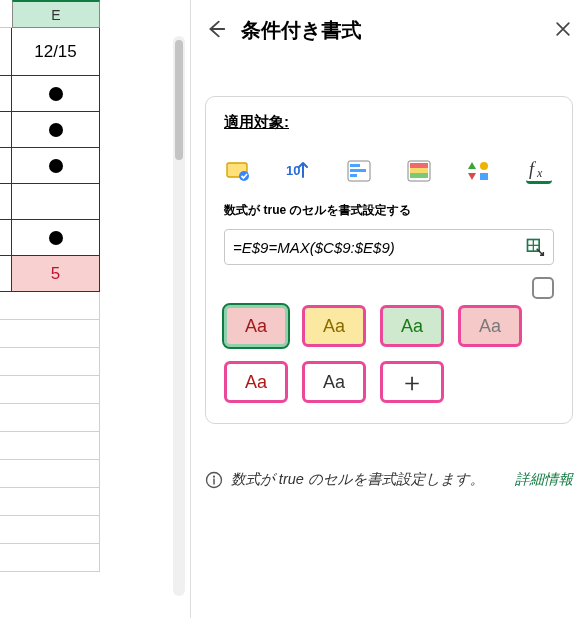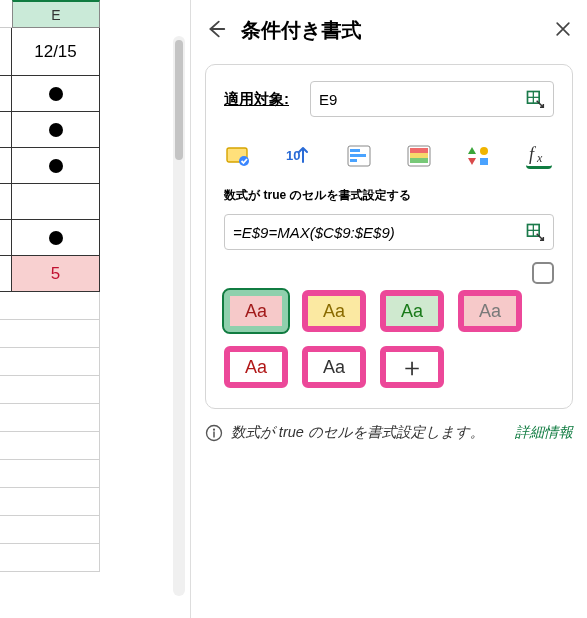--- a/index.html
+++ b/index.html
@@ -63,21 +63,21 @@
     position:absolute; top:4px; left:2px;
     width:8px; height:120px;
     background:#c4c4c4; border-radius:4px;
   }
 
   .panel {
     flex: 1;
     background: #ffffff;
     border-left: 1px solid #ddd;
     padding: 10px 14px 0 14px;
-    display:flex; flex-direction:column;
+    display:flex; flex-direction:column;gap:32px;
   }
   .p-header { display:flex; align-items:center; height: 40px; gap: 14px; }
   .back-arrow, .close-x { cursor:pointer; color:#444; }
   .p-title { font-size: 20px; font-weight: 700; flex:1; }
   .card {
     margin-top: 14px;
     border: 1px solid #d6d6d6;
     border-radius: 10px;
     padding: 16px 18px 20px 18px;
   }
@@ -103,21 +103,21 @@
     height:36px; display:flex; align-items:center; padding:0 8px; font-size:15px;font-style:italic;
   }
   .formula-box .ftxt { flex:1; }
 
   .chk-row { display:flex; align-items:center; justify-content:flex-end; gap:10px; margin-top:12px; color:#666; font-size:15px; }
   .chk { width:22px; height:22px; border:2px solid #888; border-radius:5px; }
 
   .swatches { display:flex; flex-wrap:wrap; gap:14px; margin-top:6px; }
   .sw {
     width: 64px; height:42px;
-    border:6px solid #ec4899; border-radius:6px;
+    border:3px solid #ec4899; border-radius:6px;
     display:flex; align-items:center; justify-content:center;
     font-size:18px;
   }
   .sw.sel { outline: 2px solid #107c41; border-color:#8fd0ad; }
   .sw-plus { font-size:26px; color:#333; }
 
   .info-row { display:flex; align-items:center; margin: 14px 0 10px 0; gap:8px; font-size:14.5px;font-style:italic; }
   .info-ic { width:18px; height:18px; }
   .info-link { color:#107c41; cursor:pointer; }
   .info-txt { flex:1; color:#333; }
@@ -219,31 +219,20 @@
     <span class="close-x">
       <svg width="20" height="20" viewBox="0 0 24 24">
           <path d="M5 5 L19 19 M19 5 L5 19" stroke="#444" stroke-width="2" stroke-linecap="round"></path>
         </svg>
     </span>
   </div>
 
   <div class="card">
     <div class="field-row">
       <span class="flabel">適用対象:</span>
-      <div class="range-box">
-        <span class="rtxt">E9</span>
-        <span class="picker-ic">
-          <svg width="20" height="20" viewBox="0 0 24 24">
-              <rect x="3" y="3" width="14" height="14" fill="none" stroke="#1a7a4a" stroke-width="2"></rect>
-              <line x1="3" y1="10" x2="17" y2="10" stroke="#1a7a4a" stroke-width="1.5"></line>
-              <line x1="10" y1="3" x2="10" y2="17" stroke="#1a7a4a" stroke-width="1.5"></line>
-              <path d="M14 14 L22 22 M22 18 L22 22 L18 22" stroke="#333" stroke-width="1.8" fill="none"></path>
-            </svg>
-        </span>
-      </div>
     </div>
 
     <div class="type-row">
       <span class="type-ic">
         <svg width="26" height="22" viewBox="0 0 26 22">
             <rect x="1" y="3" width="20" height="14" rx="2" fill="#ffe07a" stroke="#d6a400" stroke-width="1.4"></rect>
             <circle cx="18" cy="16" r="5" fill="#3a86ff"></circle>
             <path d="M15.5 16 L17.5 18 L21 14" stroke="#fff" stroke-width="1.8" fill="none"></path>
           </svg>
       </span>

